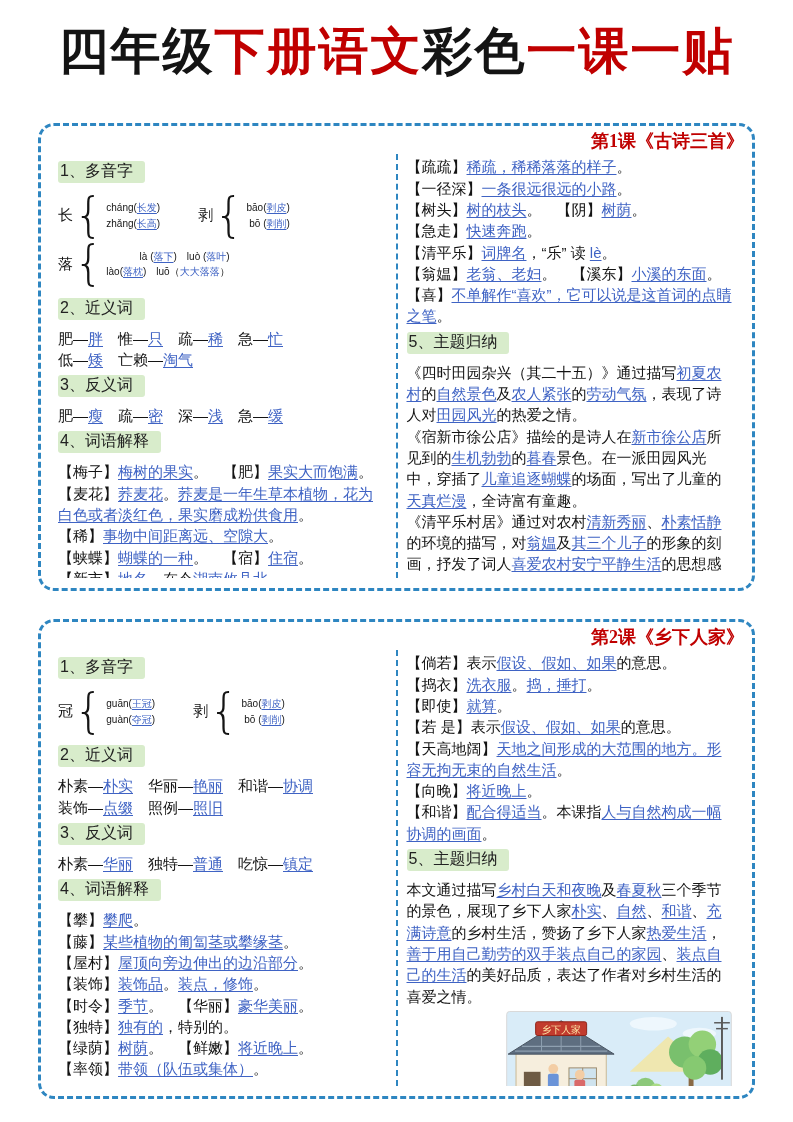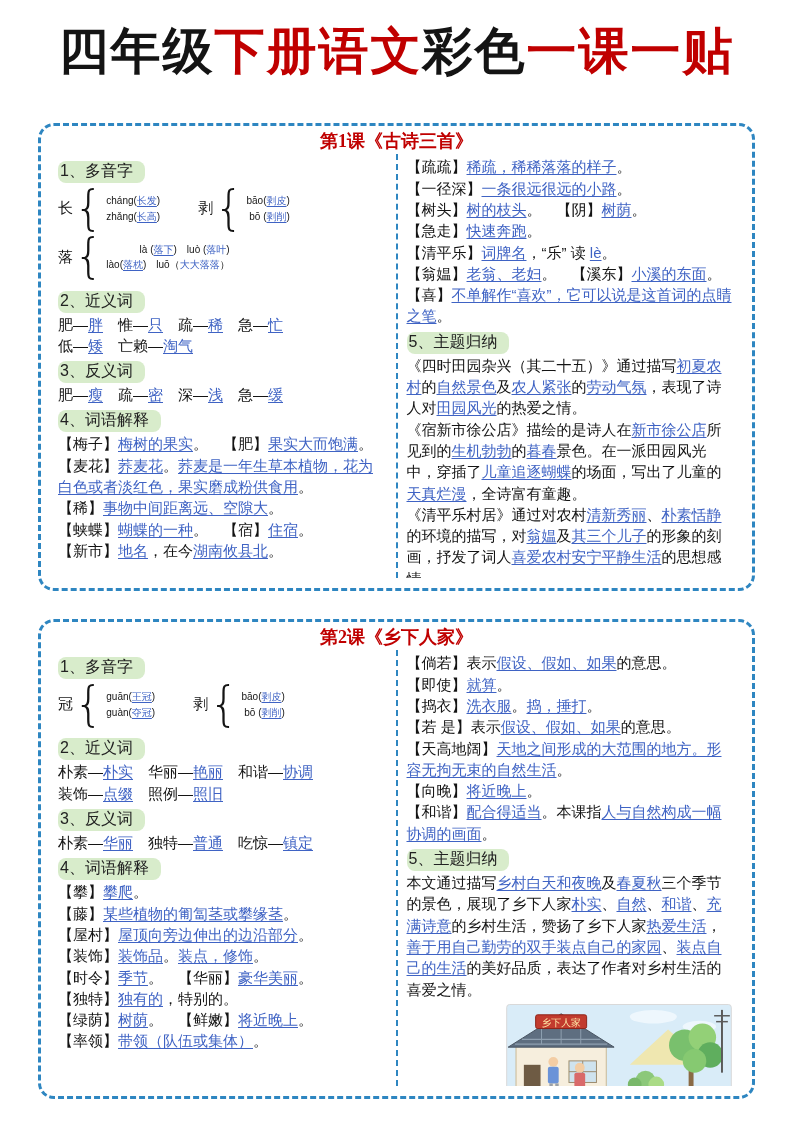--- a/index.html
+++ b/index.html
@@ -27,32 +27,32 @@
 
   .box{
     position:absolute; left:38px; width:717px; background:#fff;
     border:3px dashed var(--border); border-radius:16px;
     padding:4px 8px 8px;
   }
   .box1{ top:123px; height:468px; }
   .box2{ top:619px; height:480px; }
 
   .box-title{
-    text-align:center; color:var(--red); font-weight:bold;
+    text-align:right; color:var(--red); font-weight:bold;
     font-family:"Liberation Serif", serif; font-size:18px; line-height:1.3;
     margin-bottom:1px;
   }
 
   .cols{ display:flex; height:calc(100% - 26px); }
   .col{ flex:1; padding:2px 9px 0 9px; overflow:hidden; }
   .col-left{ border-right:2.5px dashed var(--border); }
 
   .hd{
-    display:inline-block; background:var(--green); border-radius:8px;
-    padding:0 12px 1px 2px; margin:5px 0 1px; font-size:16px; color:#222;
+    display:inline-block; background:var(--green); border-radius:3px;
+    padding:0 12px 1px 2px; margin:5px 0 8px; font-size:16px; color:#222;
   }
 
   .para{ font-size:15px; line-height:1.42; color:var(--ink); }
   .hl{ color:var(--blue); }
   .hl-u{ color:var(--blue); text-decoration:underline; text-underline-offset:2px; }
 
   .poly-wrap{ margin:2px 0 2px; }
   .poly-row{ display:flex; gap:38px; margin:5px 0 9px; }
   .poly-group{ display:flex; align-items:center; }
   .poly-char{ font-size:15px; margin-right:1px; }
@@ -186,22 +186,22 @@
             <div class="para">【装饰】<span class="hl-u">装饰品</span>。<span class="hl-u">装点，修饰</span>。</div>
             <div class="para">【时令】<span class="hl-u">季节</span>。　【华丽】<span class="hl-u">豪华美丽</span>。</div>
             <div class="para">【独特】<span class="hl-u">独有的</span>，特别的。</div>
             <div class="para">【绿荫】<span class="hl-u">树荫</span>。　【鲜嫩】<span class="hl-u">将近晚上</span>。</div>
             <div class="para">【率领】<span class="hl-u">带领（队伍或集体）</span>。</div>
           </div>
       </div>
       <div class="col">
         <div>
             <div class="para">【倘若】表示<span class="hl-u">假设、假如、如果</span>的意思。</div>
+            <div class="para">【捣衣】<span class="hl-u">洗衣服</span>。<span class="hl-u">捣，捶打</span>。</div>
             <div class="para">【即使】<span class="hl-u">就算</span>。</div>
-            <div class="para">【捣衣】<span class="hl-u">洗衣服</span>。<span class="hl-u">捣，捶打</span>。</div>
             <div class="para">【若 是】表示<span class="hl-u">假设、假如、如果</span>的意思。</div>
             <div class="para">【天高地阔】<span class="hl-u">天地之间形成的大范围的地方。形容无拘无束的自然生活</span>。</div>
             <div class="para">【向晚】<span class="hl-u">将近晚上</span>。</div>
             <div class="para">【和谐】<span class="hl-u">配合得适当</span>。本课指<span class="hl-u">人与自然构成一幅协调的画面</span>。</div>
           </div>
         <span class="hd">5、主题归纳</span>
         <div>
             <div class="para">本文通过描写<span class="hl-u">乡村白天和夜晚</span>及<span class="hl-u">春夏秋</span>三个季节的景色，展现了乡下人家<span class="hl-u">朴实</span>、<span class="hl-u">自然</span>、<span class="hl-u">和谐</span>、<span class="hl-u">充满诗意</span>的乡村生活，赞扬了乡下人家<span class="hl-u">热爱生活</span>，<span class="hl-u">善于用自己勤劳的双手装点自己的家园</span>、<span class="hl-u">装点自己的生活</span>的美好品质，表达了作者对乡村生活的喜爱之情。</div>
           </div>
 

